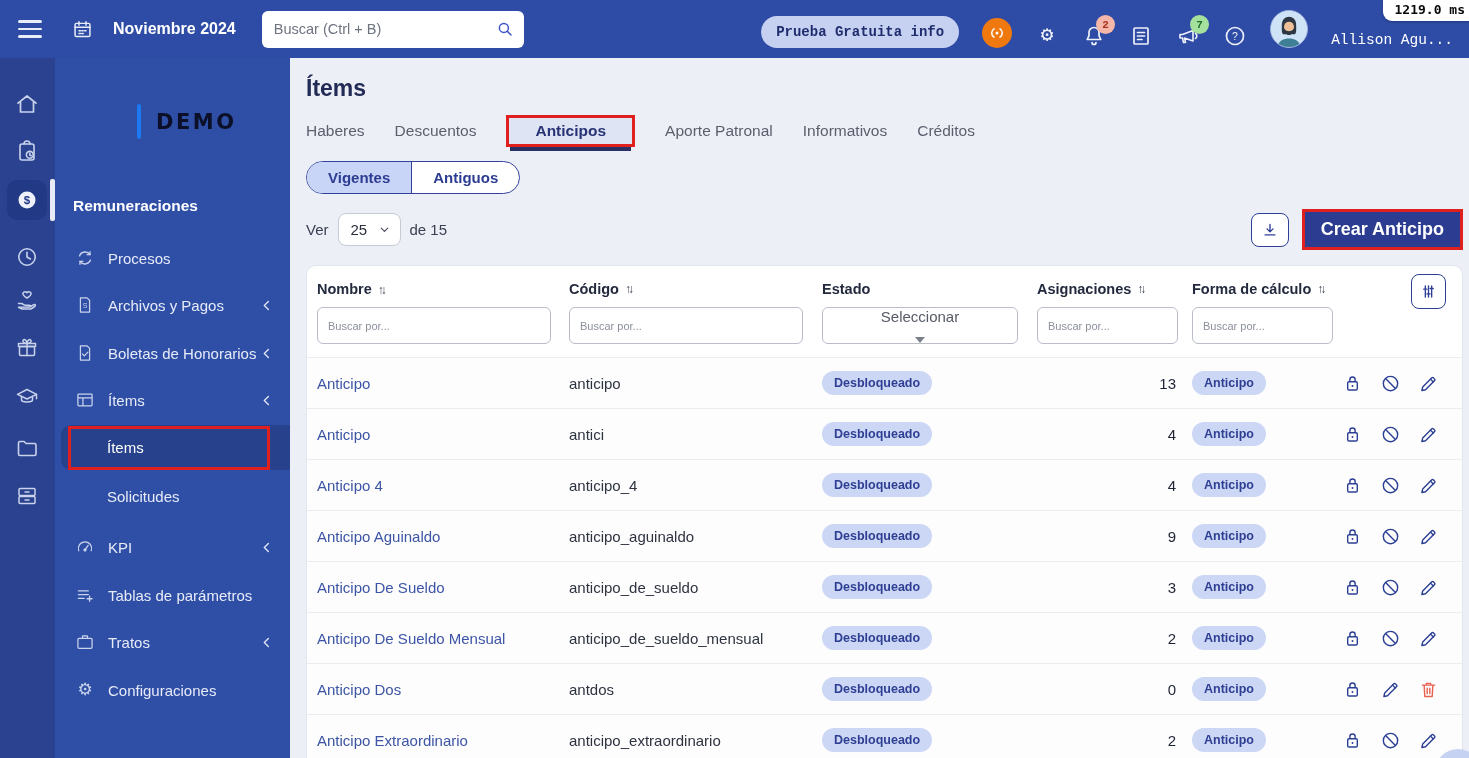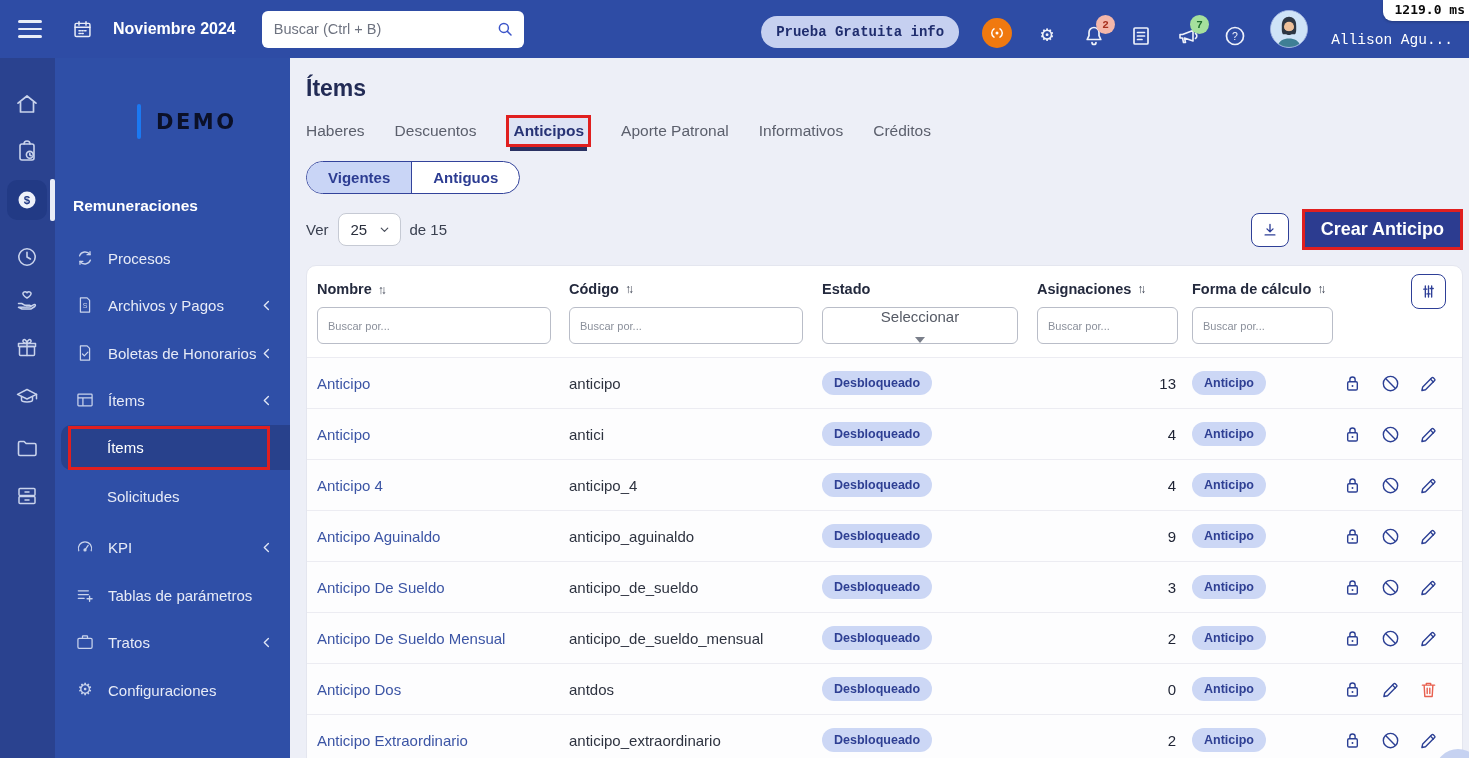--- a/index.html
+++ b/index.html
@@ -60,21 +60,21 @@
 
   
   .annotation { border:3px solid #e01f1f; }
   .panel-annotation { position:absolute; top:368px; left:13px; width:202px; height:44px; pointer-events:none; z-index:5; }
 
   
   .main { flex:1; position:relative; padding:17px 14px 0 16px; }
   .page-title { font-size:23px; font-weight:700; color:#222b55; }
   .tabs { margin-top:13px; display:flex; align-items:center; gap:30px; font-size:15.5px; color:#5b5f6c; }
   .tab { padding:4px 0; }
-  .tab-annotation { background:#dfe4f4; padding:4px 4px; box-shadow:0 8px 0 -4px #2a3162; }
+  .tab-annotation { background:#dfe4f4; padding:4px 26px; box-shadow:0 8px 0 -4px #2a3162; }
   .tab.active { color:#273375; font-weight:700; padding:0; }
   .toggle { margin-top:14px; display:inline-flex; height:33px; border:1.5px solid #33439b; border-radius:17px; background:#fff; overflow:hidden; }
   .seg { padding:0 21px; display:flex; align-items:center; font-size:15px; font-weight:700; color:#2c3c92; }
   .seg.active { background:#c9d5f6; }
   .seg.first { border-right:1.5px solid #33439b; }
   .toolbar { margin-top:15px; display:flex; justify-content:space-between; align-items:center; }
   .toolbar-left { display:flex; align-items:center; gap:9px; font-size:15px; color:#3a4050; }
   .select-box { width:63px; height:33px; border:1px solid #c6cad4; border-radius:8px; background:#fff; display:flex; align-items:center; justify-content:space-between; padding:0 9px 0 12px; font-size:15px; color:#2a2f3d; }
   .select-box .ic { width:13px; height:13px; color:#4a4f5c; }
   .toolbar-right { display:flex; align-items:center; gap:13px; }

